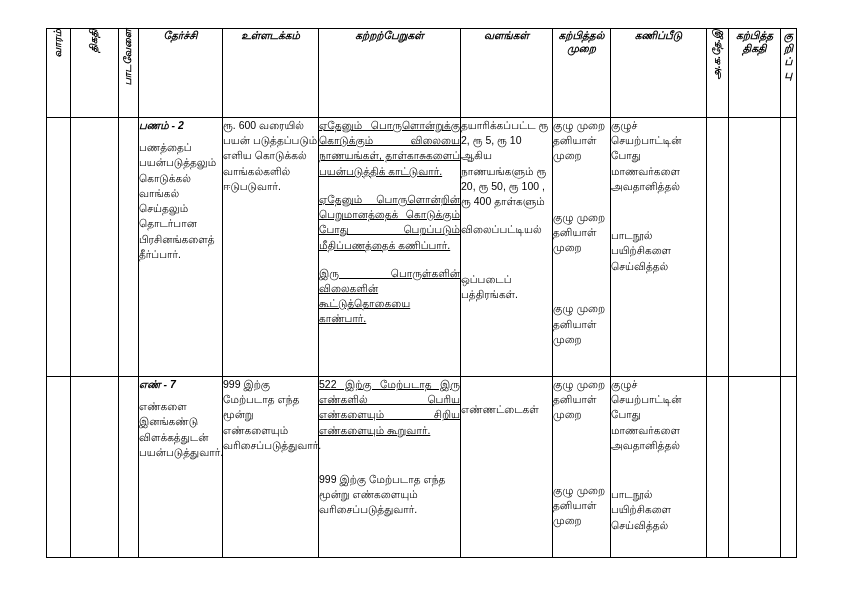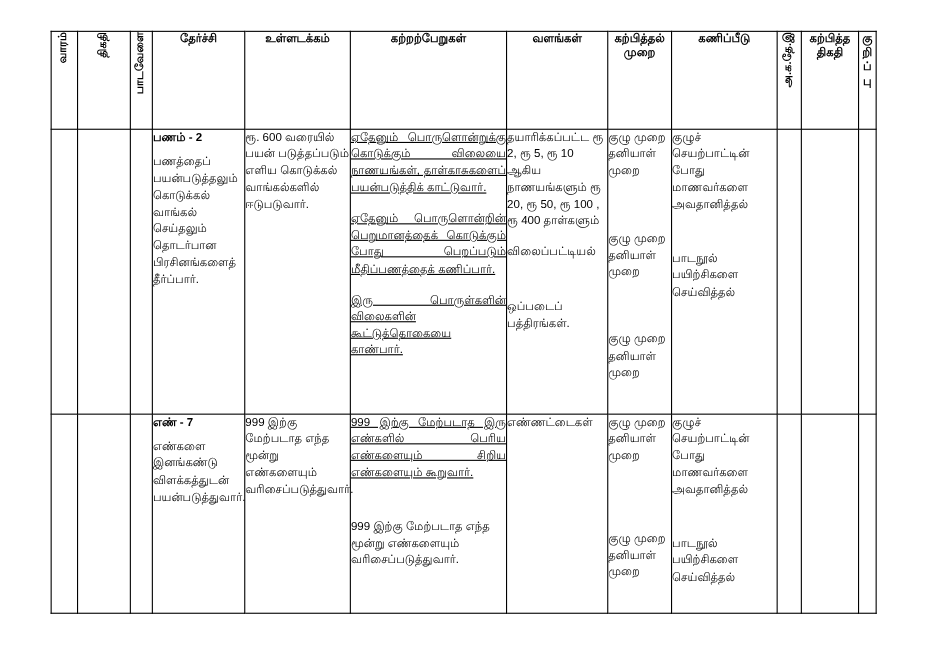--- a/index.html
+++ b/index.html
@@ -34,20 +34,21 @@
   }
   
   thead th {
     height: 88px;
     text-align: center;
     vertical-align: middle;
     font-weight: bold;
     font-size: 10.5px;
     line-height: 1.25;
     padding: 2px 2px;
+    font-style: italic;
   }
   th .vert {
     writing-mode: vertical-rl;
     transform: rotate(180deg);
     display: inline-block;
     white-space: nowrap;
     font-weight: bold;
     font-size: 10px;
     letter-spacing: 0.2px;
   }
@@ -77,27 +78,28 @@
     padding: 6px 4px 6px 5px;
   }
   .row-1 td { height: 258px; }
   .row-2 td { height: 180px; }
 
   .cell-title {
     font-weight: bold;
     font-size: 10.5px;
     margin-bottom: 7px;
     display: block;
+    font-style: italic;
   }
   .para {
     display: block;
     margin: 0 0 13px 0;
   }
   .para:last-child { margin-bottom: 0; }
-  .para.tight { margin-bottom: 0; }
+  .para.tight { margin-bottom: 0; margin-top: 25px; }
   .block-gap-lg { margin-bottom: 34px; }
   .block-gap-xl { margin-bottom: 46px; }
   .block-gap-xxl { margin-bottom: 60px; }
   .just { text-align: justify; text-justify: inter-word; text-decoration: underline; }
 </style>
 </head>
 <body>
 
 <div class="page">
   <table class="lesson-table">
@@ -197,21 +199,21 @@
         <td></td>
         <td></td>
         <td>
           <span class="cell-title">எண் - 7</span>
           <span class="para">எண்களை இனங்கண்டு விளக்கத்துடன் பயன்படுத்துவார்.</span>
         </td>
         <td>
           <span class="para">999 இற்கு மேற்படாத எந்த மூன்று எண்களையும் வரிசைப்படுத்துவார்.</span>
         </td>
         <td>
-          <span class="para just block-gap-lg">999 இற்கு மேற்படாத இரு எண்களில் பெரிய எண்களையும் சிறிய எண்களையும் கூறுவார்.</span>
+          <span class="para just block-gap-lg">522 இற்கு மேற்படாத இரு எண்களில் பெரிய எண்களையும் சிறிய எண்களையும் கூறுவார்.</span>
           <span class="para tight">999 இற்கு மேற்படாத எந்த மூன்று எண்களையும் வரிசைப்படுத்துவார்.</span>
         </td>
         <td>
           <span class="para tight">எண்ணட்டைகள்</span>
         </td>
         <td>
           <span class="para block-gap-xxl">குழு முறை தனியாள் முறை</span>
           <span class="para tight">குழு முறை தனியாள் முறை</span>
         </td>
         <td>

